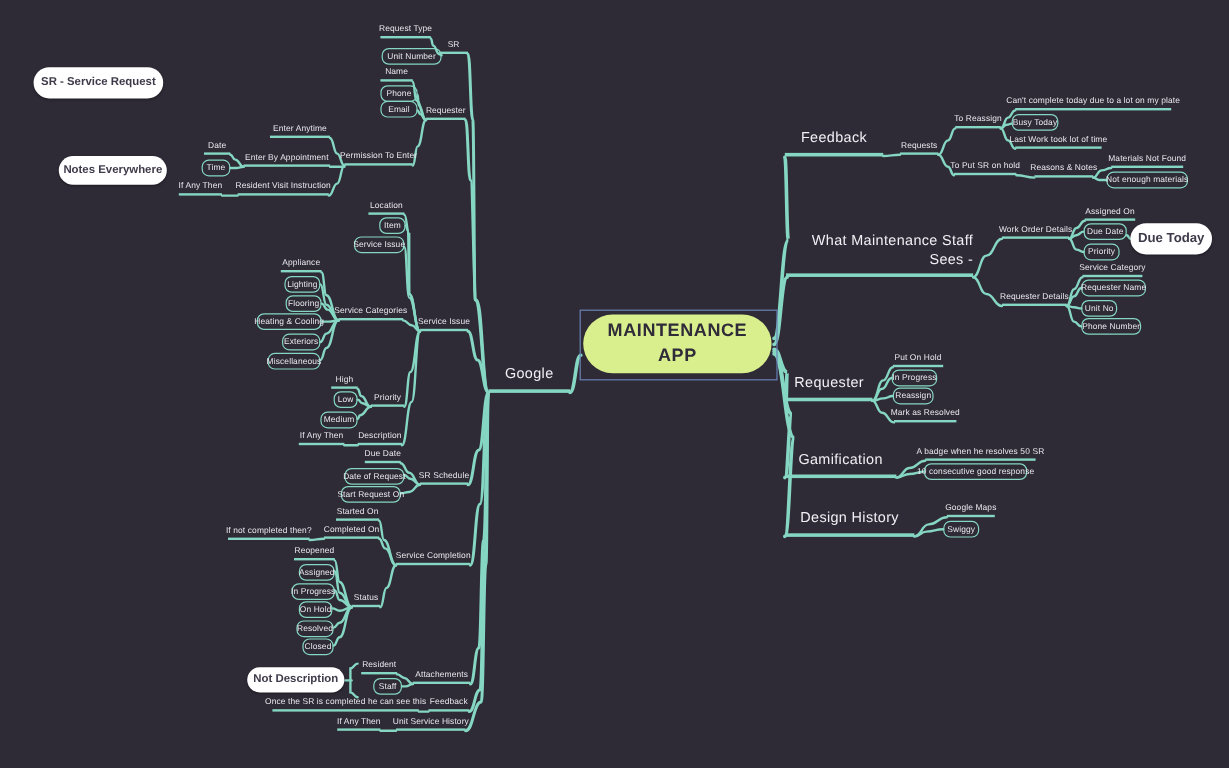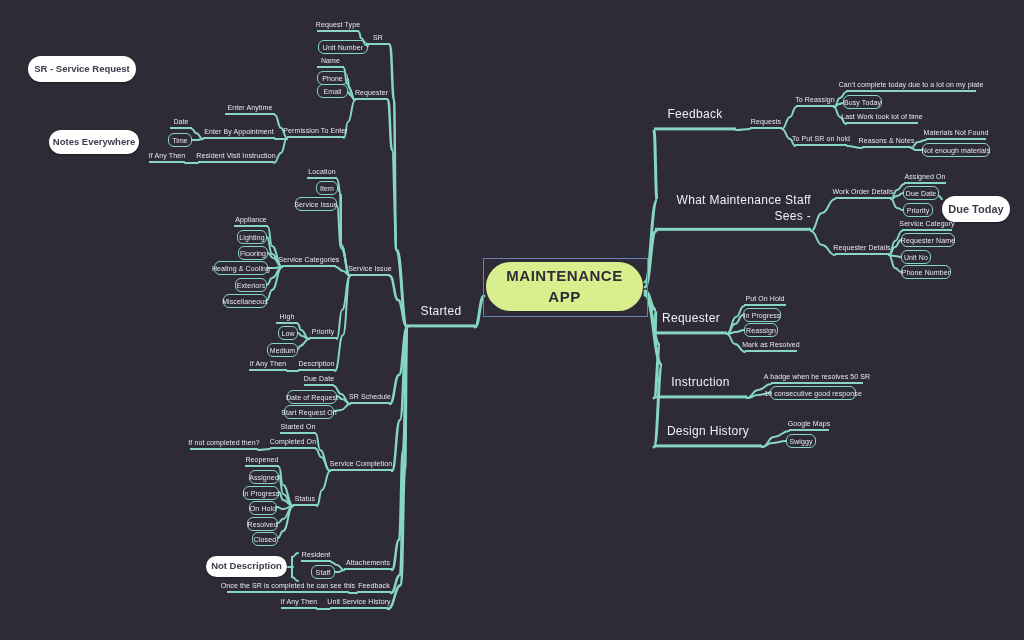--- a/index.html
+++ b/index.html
@@ -137,27 +137,27 @@
       <path d="M747 398 C752.5 398 752.5 395 758 395 C764 395 764 393 770 393" fill="none" stroke="#85d6c2" stroke-width="2" stroke-linecap="round"></path>
       <path d="M762 447 C768 447 768 437 774 437 C781.5 437 781.5 431 789 431" fill="none" stroke="#85d6c2" stroke-width="2" stroke-linecap="round"></path>
       <path d="M762 447 C767 447 767 443 772 443 C779 443 779 441 786 441" fill="none" stroke="#85d6c2" stroke-width="2" stroke-linecap="round"></path>
     </svg>
   <div class="selection" style="left: 483px; top: 258px; width: 163px; height: 57px;"></div>
 <div class="node center" style="left: 486px; top: 311px; width: 157px; height: 49px;">MAINTENANCE
 APP</div>
     <div class="node pill" style="left: 28px; top: 82px; width: 108px; height: 26px;">SR - Service Request</div>
     <div class="node pill" style="left: 37px; top: 154px; width: 90px; height: 24px; margin-left: 12px;">Notes Everywhere</div>
     <div class="node pill" style="left: 206px; top: 577px; width: 81px; height: 21px;">Not Description</div>
-    <div class="node pill" style="left: 942px; top: 212px; width: 68px; height: 26px; font-size: 11px; margin-top: 10px;">Due Today</div>
-    <div class="node heading" style="left: 407px; top: 327px; width: 68px;">Started</div>
+    <div class="node pill" style="left: 942px; top: 212px; width: 68px; height: 26px; font-size: 11px;">Due Today</div>
+    <div class="node heading" style="left: 407px; top: 327px; width: 68px;">Google</div>
     <div class="node heading" style="left: 654px; top: 130px; width: 82px;">Feedback</div>
     <div class="node heading" style="left: 655px; top: 231px; width: 156px; text-align: right;">What Maintenance Staff
 Sees -</div>
     <div class="node heading" style="left: 655px; top: 334px; width: 72px;">Requester</div>
-    <div class="node heading" style="left: 654px; top: 398px; width: 93px;">Instruction</div>
+    <div class="node heading" style="left: 654px; top: 398px; width: 93px;">Gamification</div>
     <div class="node heading" style="left: 654px; top: 447px; width: 108px;">Design History</div>
     <div class="node label" style="left: 317px; top: 32px; width: 42px;">Request Type</div>
     <div class="node boxed" style="left: 318px; top: 54px; width: 50px;">Unit Number</div>
     <div class="node label" style="left: 366px; top: 45px; width: 24px;">SR</div>
     <div class="node label" style="left: 317px; top: 68px; width: 27px;">Name</div>
     <div class="node boxed" style="left: 317px; top: 85px; width: 31px;">Phone</div>
     <div class="node boxed" style="left: 317px; top: 98px; width: 31px;">Email</div>
     <div class="node label" style="left: 355px; top: 100px; width: 33px;">Requester</div>
     <div class="node label" style="left: 287px; top: 138px; width: 57px;">Permission To Enter</div>
     <div class="node label" style="left: 225px; top: 115px; width: 50px;">Enter Anytime</div>

